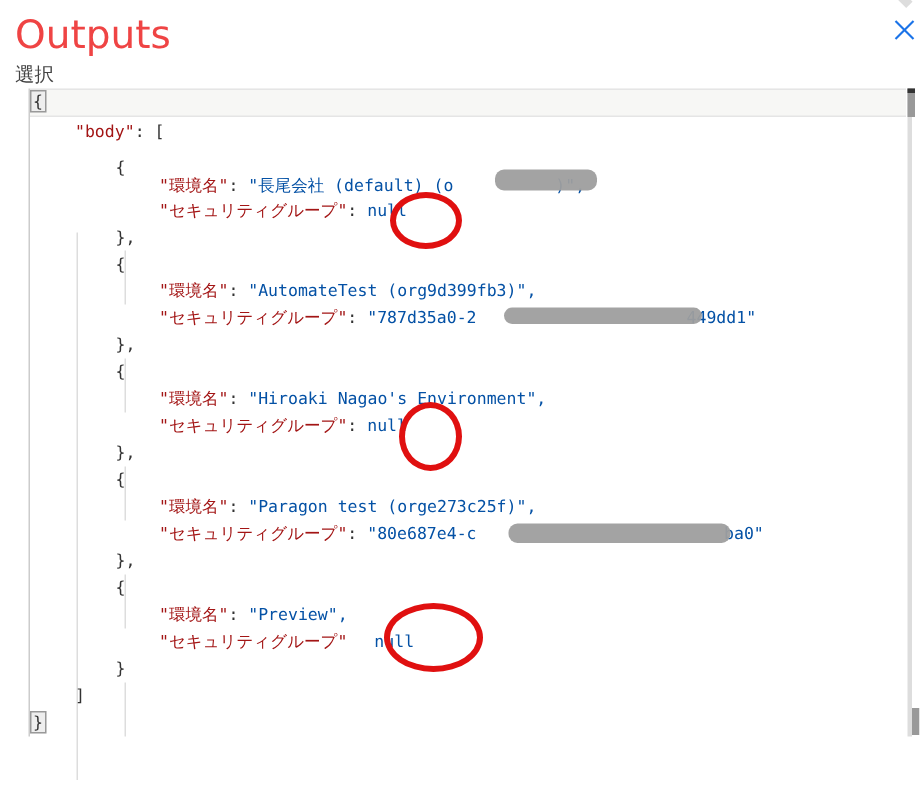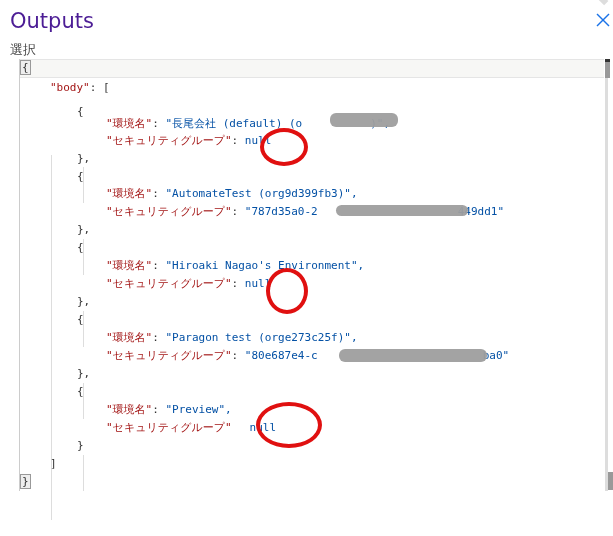--- a/index.html
+++ b/index.html
@@ -1,17 +1,17 @@
 <!DOCTYPE html>
 <html><head>
   <meta charset="utf-8">
   <style>
     html, body { margin:0; padding:0; background:#fff; }
     body { width:613px; height:536px; position:relative; overflow:hidden; font-family:"DejaVu Sans", sans-serif; }
-    .title { position:absolute; left:10px; top:9px; font-size:21px; color:#4c1d95; font-family:"DejaVu Sans", sans-serif; }
+    .title { position:absolute; left:10px; top:9px; font-size:26px; color:#ef4444; font-family:"DejaVu Sans", sans-serif; }
     .close { position:absolute; left:595px; top:12px; width:16px; height:16px; cursor:pointer; }
     .corner { position:absolute; left:596px; top:-4px; width:12px; height:6px; background:#ddd; transform:rotate(45deg); }
     .subtitle { position:absolute; left:10px; top:41px; font-size:13px; color:#444; }
     .editor { position:absolute; left:19px; top:59px; width:585px; height:432px; border-left:1px solid #ccc; background:#fff; }
     .line-hl { position:absolute; left:0; top:0; width:584px; height:17px; background:#f7f7f5; border-top:1px solid #e5e5e5; border-bottom:1px solid #e5e5e5; }
     .code { position:absolute; left:0; top:0; font-family:"DejaVu Sans Mono", monospace; font-size:11px; line-height:24px; }
     .ln { position:absolute; white-space:pre; height:16px; line-height:16px; }
     .key { color:#a31515; }
     .str { color:#0451a5; }
     .punc { color:#333; }

